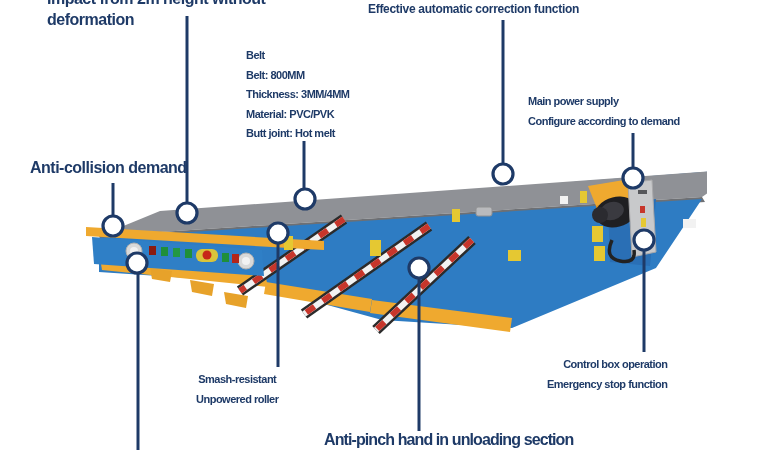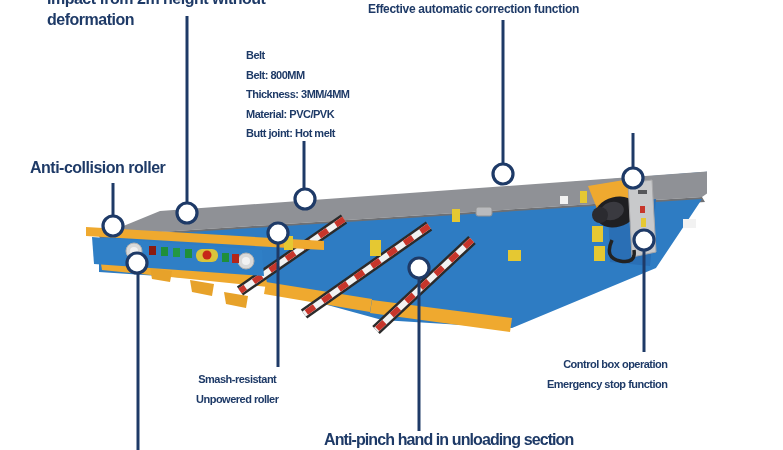--- a/index.html
+++ b/index.html
@@ -149,23 +149,27 @@
     <div>Belt: 800MM</div>
     <div>Thickness: 3MM/4MM</div>
     <div>Material: PVC/PVK</div>
     <div>Butt joint: Hot melt</div>
   </div>
 
   <div class="lbl lbl-correction">
     <div>Effective automatic correction function</div>
   </div>
 
+  <div class="lbl lbl-power">
+    <div>Main power supply</div>
+    <div>Configure according to demand</div>
+  </div>
 
   <div class="lbl lbl-anticollision">
-    <div>Anti-collision roller</div>
+    <div>Anti-collision demand</div>
   </div>
 
   <div class="lbl lbl-smash">
     <div>Smash-resistant</div>
     <div>Unpowered roller</div>
   </div>
 
   <div class="lbl lbl-controlbox">
     <div>Control box operation</div>
     <div>Emergency stop function</div>

